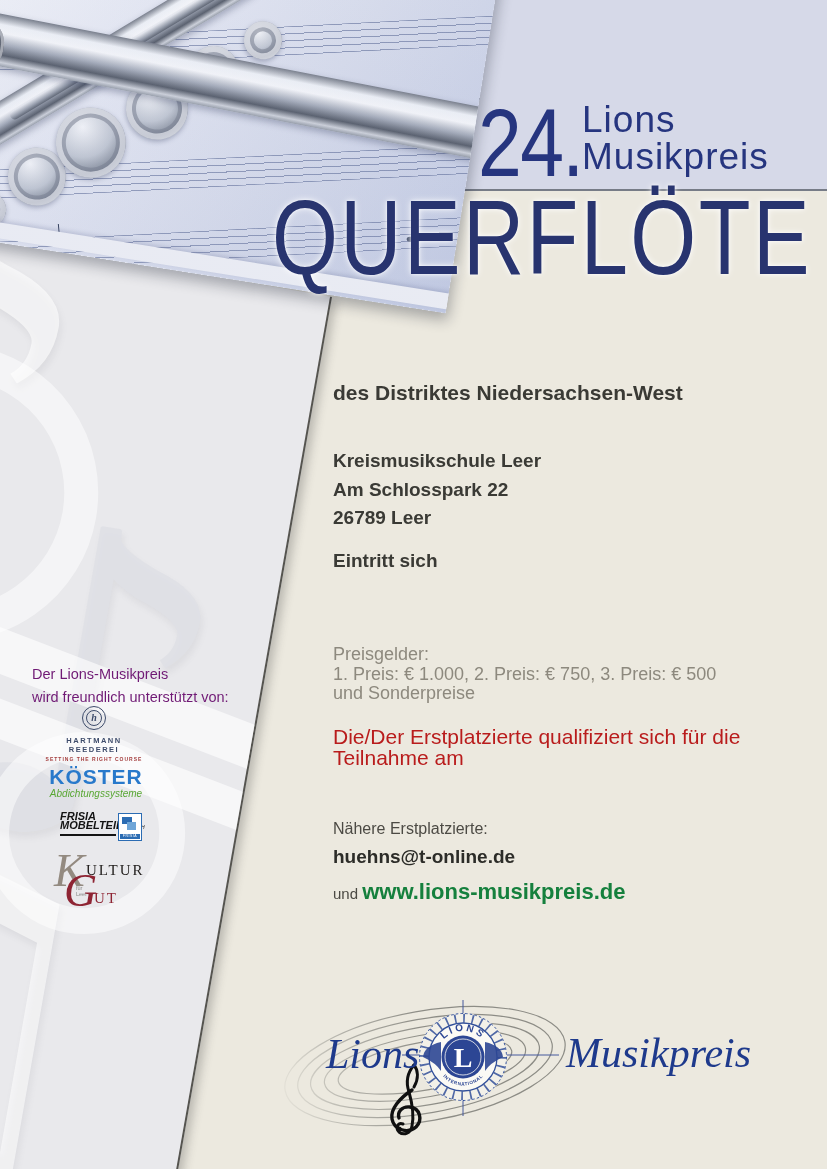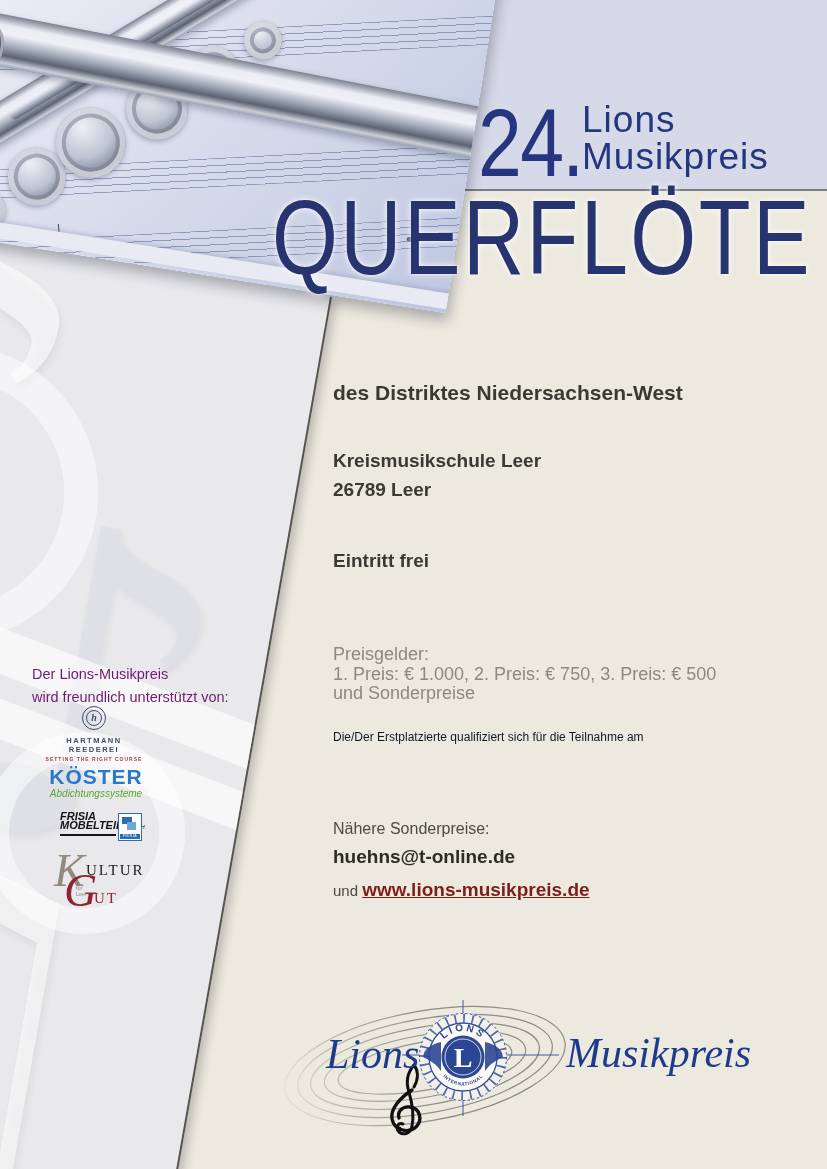--- a/index.html
+++ b/index.html
@@ -50,25 +50,25 @@
          transform:scaleX(.82);transform-origin:left top;font-weight:300;}
   .brand{left:582px;top:101px;font-size:37px;line-height:37px;color:#26357f;letter-spacing:1px;font-weight:300;}
   .instrument{left:272px;top:184px;font-size:106px;line-height:1;color:#28346f;letter-spacing:3px;
               font-weight:300;transform:scaleX(.8);transform-origin:left top;white-space:nowrap;
               text-shadow:0 0 8px rgba(255,255,255,.85),0 0 3px rgba(255,255,255,.7);}
 
   
   .district{left:333px;top:381px;font-size:21px;font-weight:bold;color:#3a3a35;}
   .blockbold{left:333px;font-size:19px;font-weight:bold;color:#3a3a35;line-height:28.5px;}
   .blockgray{left:333px;font-size:18px;color:#8d897e;line-height:19.5px;}
-  .qual{left:333px;top:727px;font-size:12px;color:#0f172a;line-height:20.5px;}
+  .qual{left:333px;top:727px;font-size:21px;color:#b91c1c;line-height:20.5px;}
   .infolabel{left:333px;top:820px;font-size:16px;color:#4c4a44;}
   .email{left:333px;top:846px;font-size:19px;font-weight:bold;color:#2c2c28;}
   .webline{left:333px;top:879px;font-size:15px;color:#4c4a44;}
-  .webline b{font-size:19px;color:#7f1d1d;text-decoration:underline;}
+  .webline b{font-size:22px;color:#15803d;}
 
   
   .support{left:32px;top:663px;font-size:14.5px;color:#701a75;line-height:22.5px;}
   .logo-hartmann{left:42px;top:706px;width:104px;text-align:center;}
   .hr-emblem{width:22px;height:22px;margin:0 auto;border:1.5px solid #3e4c6b;border-radius:50%;
              display:flex;align-items:center;justify-content:center;}
   .hr-emblem i{width:14px;height:14px;border:1px solid #3e4c6b;border-radius:50%;
                font:italic bold 10px/13px "Liberation Serif",serif;color:#3e4c6b;text-align:center;}
   .hr-name{margin-top:6px;font-size:7.5px;letter-spacing:1.5px;font-weight:bold;color:#3e4c6b;}
   .hr-tag{margin-top:2px;font-size:5px;letter-spacing:1px;color:#a53e3e;font-weight:bold;}
@@ -146,38 +146,39 @@
   <div class="abs brand z4">
     <div>Lions</div>
     <div>Musikpreis</div>
   </div>
   <div class="abs instrument z4">QUERFLÖTE</div>
 
   <div class="abs district z4">des Distriktes Niedersachsen-West</div>
 
   <div class="abs blockbold z4" style="top:447px;">
     <div>Kreismusikschule Leer</div>
+    <div>Am Schlosspark 22</div>
     <div>26789 Leer</div>
   </div>
 
   <div class="abs blockbold z4" style="top:547px;">
-    <div>Eintritt frei</div>
+    <div>Eintritt sich</div>
   </div>
 
   <div class="abs blockgray z4" style="top:645px;">
     <div>Preisgelder:</div>
     <div>1. Preis: € 1.000, 2. Preis: € 750, 3. Preis: € 500</div>
     <div>und Sonderpreise</div>
   </div>
 
   <div class="abs qual z4">
     <div>Die/Der Erstplatzierte qualifiziert sich für die Teilnahme am</div>
   </div>
 
-  <div class="abs infolabel z4">Nähere Sonderpreise:</div>
+  <div class="abs infolabel z4">Nähere Erstplatzierte:</div>
   <div class="abs email z4">huehns@t-online.de</div>
   <div class="abs webline z4">
     <span>und</span>
     <b>www.lions-musikpreis.de</b>
   </div>
 
   <div class="abs support z4">
     <div>Der Lions-Musikpreis</div>
     <div>wird freundlich unterstützt von:</div>
   </div>

